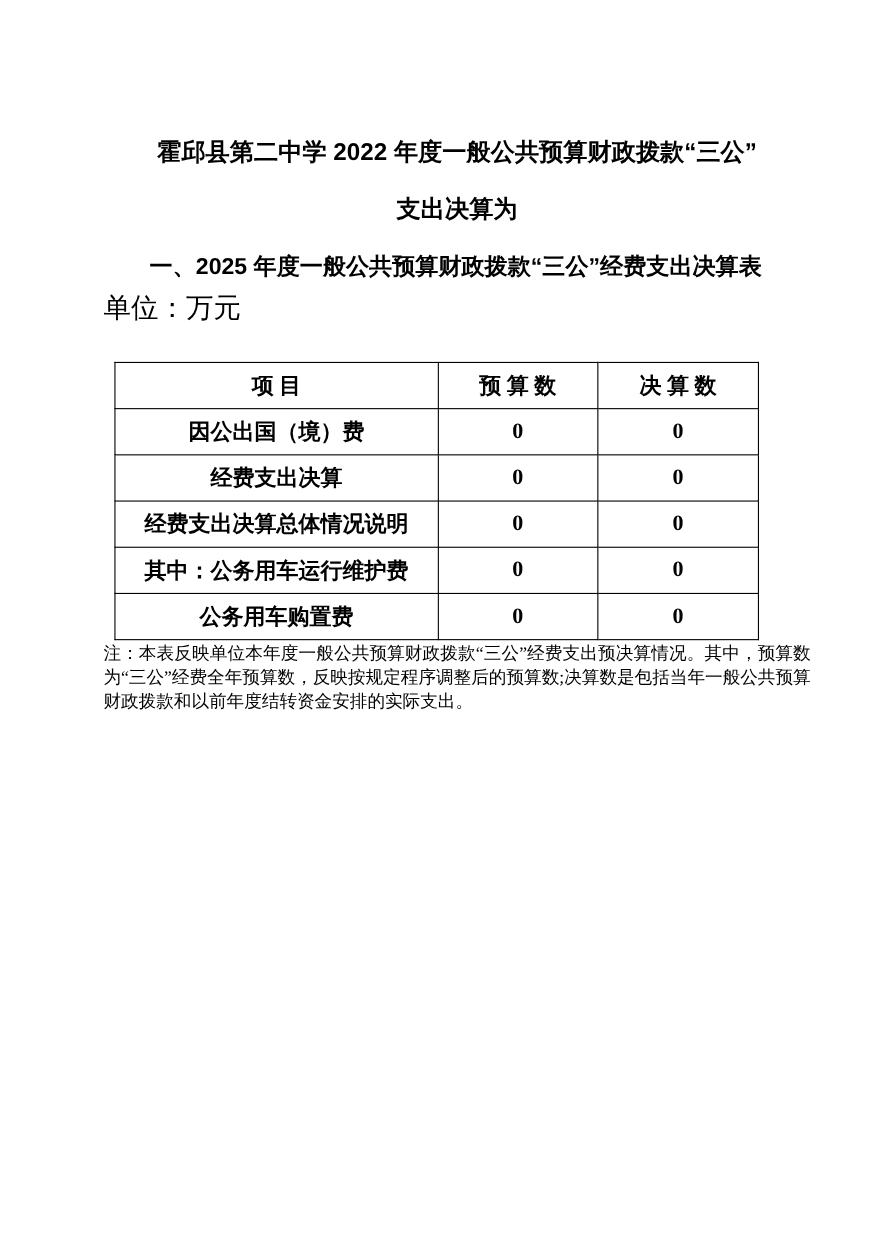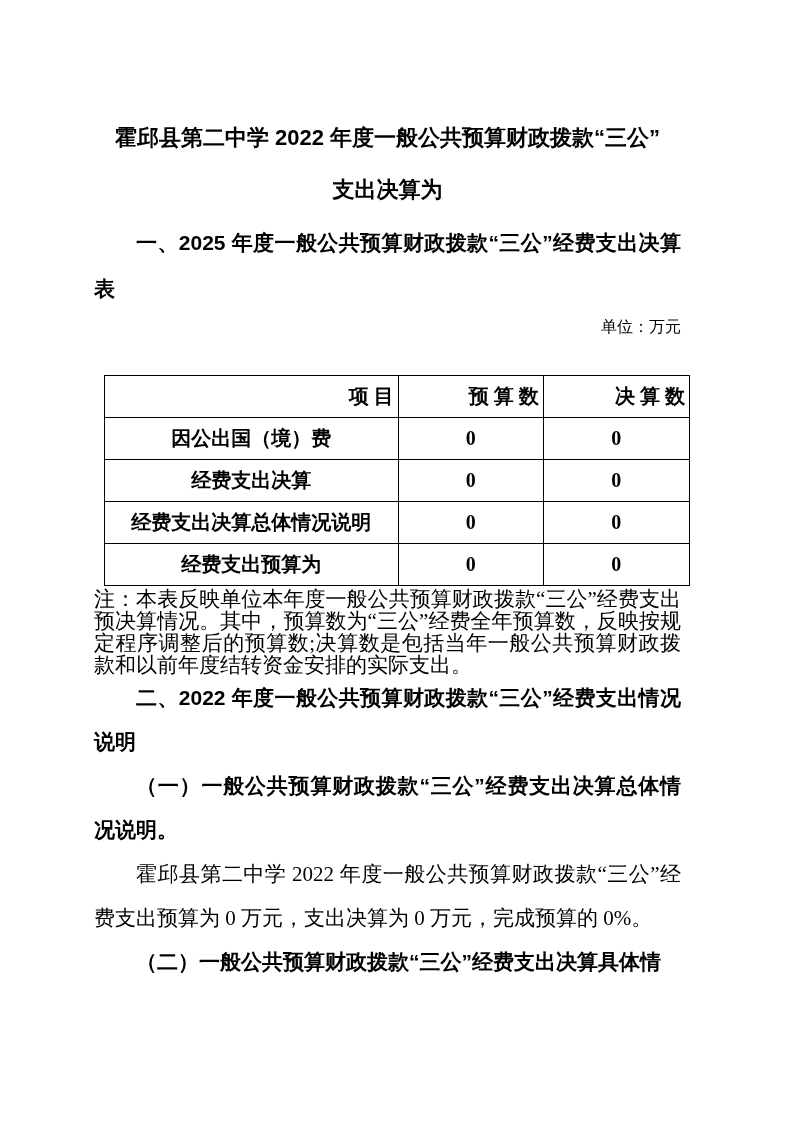--- a/index.html
+++ b/index.html
@@ -5,64 +5,64 @@
   * { margin: 0; padding: 0; box-sizing: border-box; }
   html, body { background: #ffffff; }
   body {
     width: 793px; height: 1122px;
     font-family: "Liberation Serif", serif;
     color: #000000;
   }
   .page {
     width: 793px; height: 1122px;
     background: #ffffff;
-    padding: 112px 112px 0 94px;
+    padding: 112px 56px 0 94px;
     overflow: hidden;
   }
   .title {
     font-family: "Liberation Sans", sans-serif;
     font-weight: bold;
     font-size: 22px;
     line-height: 52px;
     text-align: center;
   }
   .h-section {
     font-family: "Liberation Sans", sans-serif;
     font-weight: bold;
     font-size: 21px;
     line-height: 46px;
     text-indent: 2em;
     text-align: justify;
     margin-top: 4px;
   }
   .unit-line {
-    font-size: 16px;
+    font-size: 25px;
     line-height: 30px;
-    text-align: right;
+    text-align: left;
   }
   table.budget-table {
     border-collapse: collapse;
     width: 586px;
     margin: 33px 0 0 10px;
     table-layout: fixed;
   }
   table.budget-table th,
   table.budget-table td {
     border: 1px solid #000000;
     height: 42px;
     text-align: center;
     vertical-align: middle;
     font-size: 20px;
     font-weight: bold;
     padding: 0 4px;
   }
-  table.budget-table th { font-weight: bold; text-align: right; }
+  table.budget-table th { font-weight: bold; }
   table.budget-table tr.total-row td { font-weight: bold; }
   .note {
-    font-size: 21px;
+    font-size: 16px;
     line-height: 22px;
     text-align: justify;
     margin-top: 2px;
   }
   .flow {
     line-height: 44px;
     font-size: 21px;
   }
   .flow .h-bold {
     font-family: "Liberation Sans", sans-serif;
@@ -114,29 +114,28 @@
         <td>经费支出决算</td>
         <td>0</td>
         <td>0</td>
       </tr>
       <tr>
         <td>经费支出决算总体情况说明</td>
         <td>0</td>
         <td>0</td>
       </tr>
       <tr>
-        <td>经费支出预算为</td>
+        <td>其中：公务用车运行维护费</td>
+        <td>0</td>
+        <td>0</td>
+      </tr>
+      <tr>
+        <td>公务用车购置费</td>
         <td>0</td>
         <td>0</td>
       </tr>
     </tbody>
   </table>
 
   <p class="note">注：本表反映单位本年度一般公共预算财政拨款“三公”经费支出预决算情况。其中，预算数为“三公”经费全年预算数，反映按规定程序调整后的预算数;决算数是包括当年一般公共预算财政拨款和以前年度结转资金安排的实际支出。</p>
 
-  <div class="flow">
-    <p class="h-bold">二、2022 年度一般公共预算财政拨款“三公”经费支出情况说明</p>
-    <p class="h-bold">（一）一般公共预算财政拨款“三公”经费支出决算总体情况说明。</p>
-    <p class="body-para">霍邱县第二中学 2022 年度一般公共预算财政拨款“三公”经费支出预算为 0 万元，支出决算为 0 万元，完成预算的 0%。</p>
-    <p class="h-bold">（二）一般公共预算财政拨款“三公”经费支出决算具体情</p>
-  </div>
 
 </div>
 
 </body></html>

